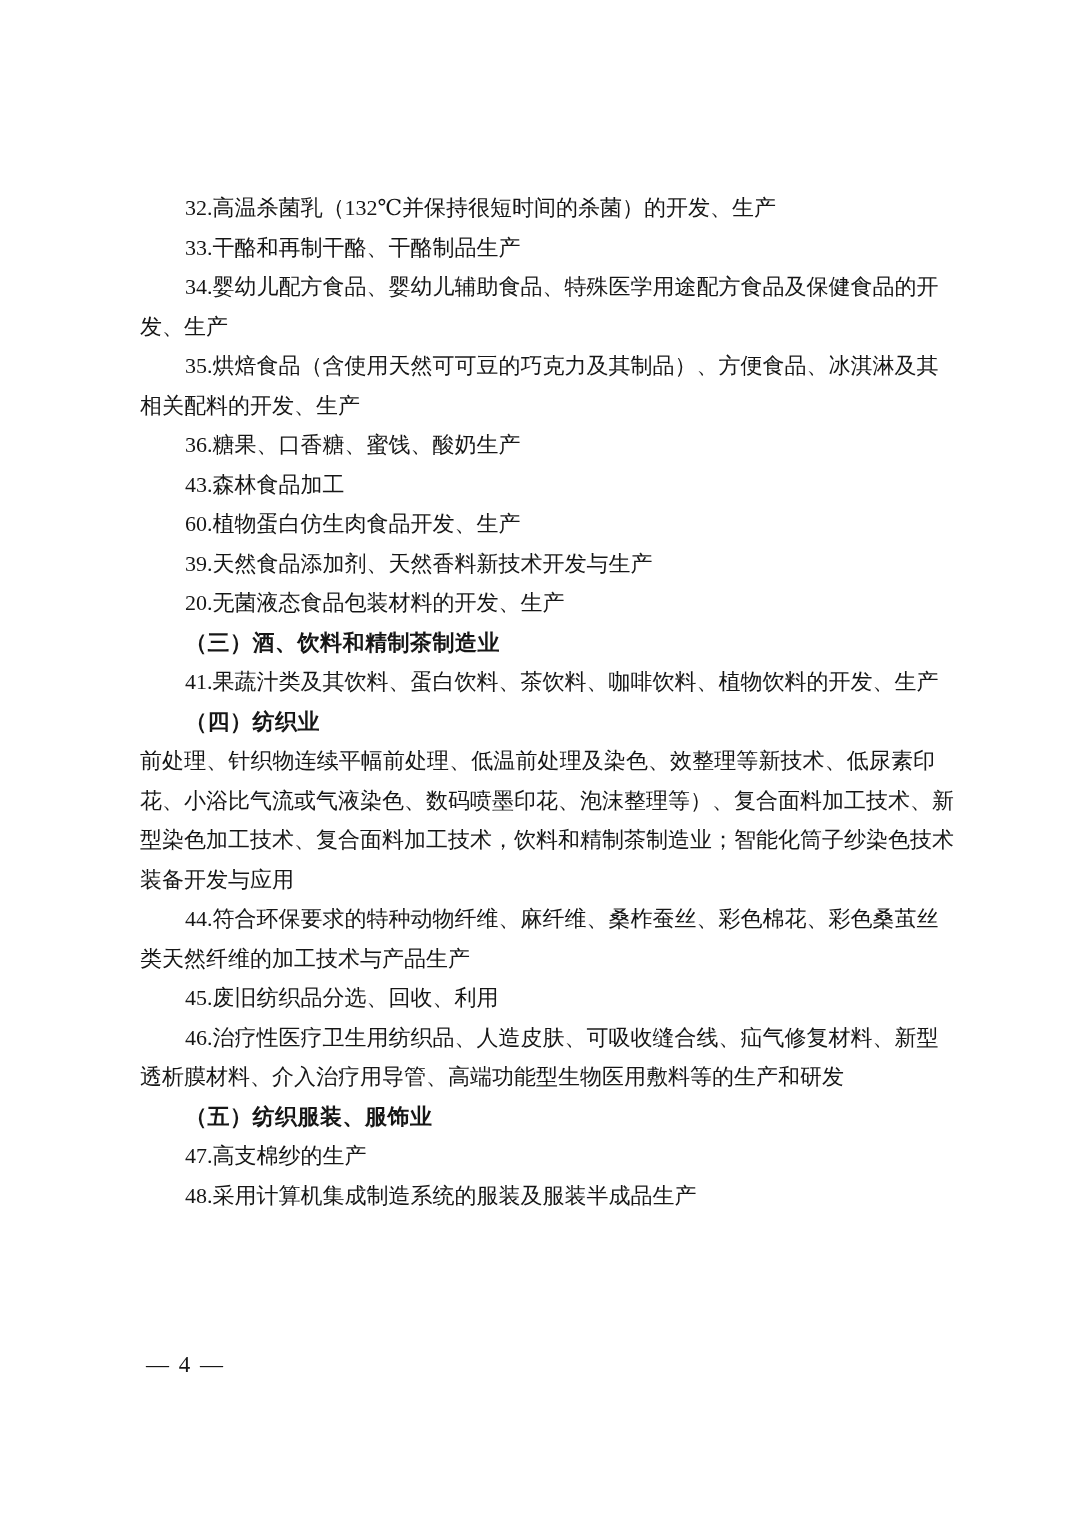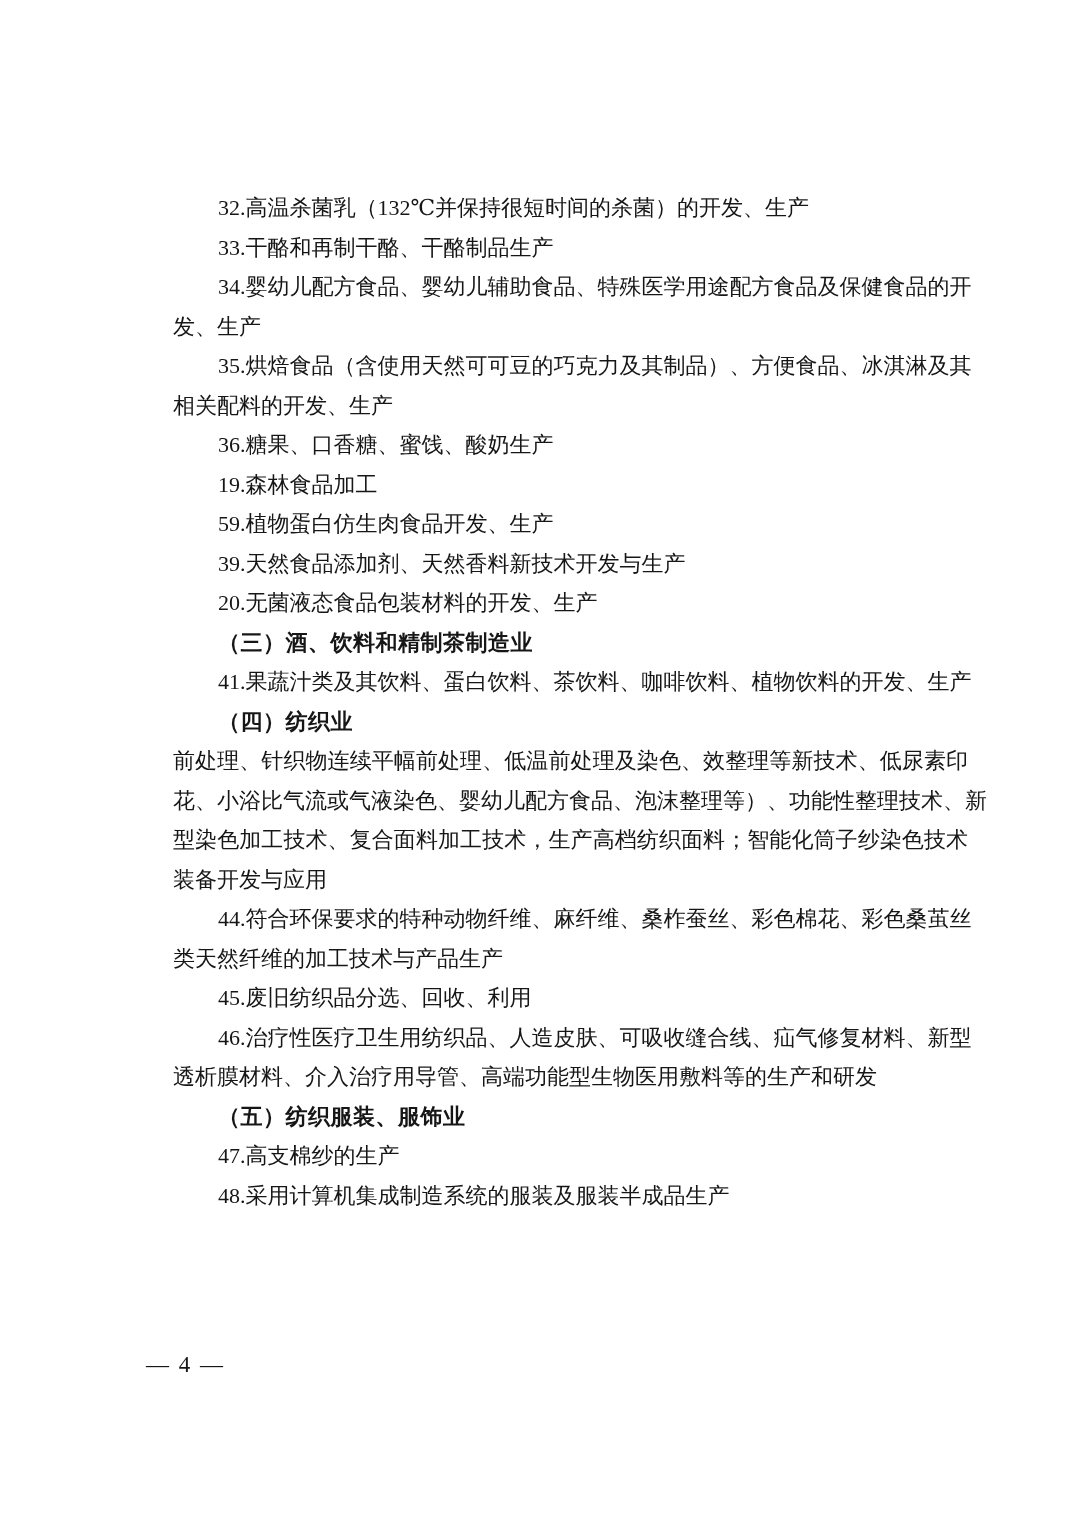--- a/index.html
+++ b/index.html
@@ -20,21 +20,20 @@
     inset: 0;
     background: #ffffff;
   }
   .content {
     position: absolute;
     left: 140px;
     top: 188px;
     width: 795px;
     font-size: 22px;
     line-height: 39.5px;
-    margin-left: 33px;
   }
   .para {
     margin: 0;
     padding: 0;
   }
   .para.heading {
     font-weight: bold;
     font-family: Liberation Serif, serif;
     letter-spacing: 0.5px;
   }
@@ -75,44 +74,44 @@
         <span class="line">发、生产</span>
       </p>
       <p class="para item">
         <span class="line first fill">35.烘焙食品（含使用天然可可豆的巧克力及其制品）、方便食品、冰淇淋及其</span>
         <span class="line">相关配料的开发、生产</span>
       </p>
       <p class="para item">
         <span class="line first">36.糖果、口香糖、蜜饯、酸奶生产</span>
       </p>
       <p class="para item">
-        <span class="line first">19.森林食品加工</span>
+        <span class="line first">43.森林食品加工</span>
       </p>
       <p class="para item">
-        <span class="line first">59.植物蛋白仿生肉食品开发、生产</span>
+        <span class="line first">60.植物蛋白仿生肉食品开发、生产</span>
       </p>
       <p class="para item">
         <span class="line first">39.天然食品添加剂、天然香料新技术开发与生产</span>
       </p>
       <p class="para item">
         <span class="line first">20.无菌液态食品包装材料的开发、生产</span>
       </p>
       <p class="para heading">
         <span class="line first">（三）酒、饮料和精制茶制造业</span>
       </p>
       <p class="para item">
         <span class="line first fill">41.果蔬汁类及其饮料、蛋白饮料、茶饮料、咖啡饮料、植物饮料的开发、生产</span>
       </p>
       <p class="para heading">
         <span class="line first">（四）纺织业</span>
       </p>
       <p class="para item">
         <span class="line fill">前处理、针织物连续平幅前处理、低温前处理及染色、效整理等新技术、低尿素印</span>
-        <span class="line fill">花、小浴比气流或气液染色、婴幼儿配方食品、泡沫整理等）、功能性整理技术、新</span>
-        <span class="line fill">型染色加工技术、复合面料加工技术，生产高档纺织面料；智能化筒子纱染色技术</span>
+        <span class="line fill">花、小浴比气流或气液染色、数码喷墨印花、泡沫整理等）、复合面料加工技术、新</span>
+        <span class="line fill">型染色加工技术、复合面料加工技术，饮料和精制茶制造业；智能化筒子纱染色技术</span>
         <span class="line">装备开发与应用</span>
       </p>
       <p class="para item">
         <span class="line first fill">44.符合环保要求的特种动物纤维、麻纤维、桑柞蚕丝、彩色棉花、彩色桑茧丝</span>
         <span class="line">类天然纤维的加工技术与产品生产</span>
       </p>
       <p class="para item">
         <span class="line first">45.废旧纺织品分选、回收、利用</span>
       </p>
       <p class="para item">

